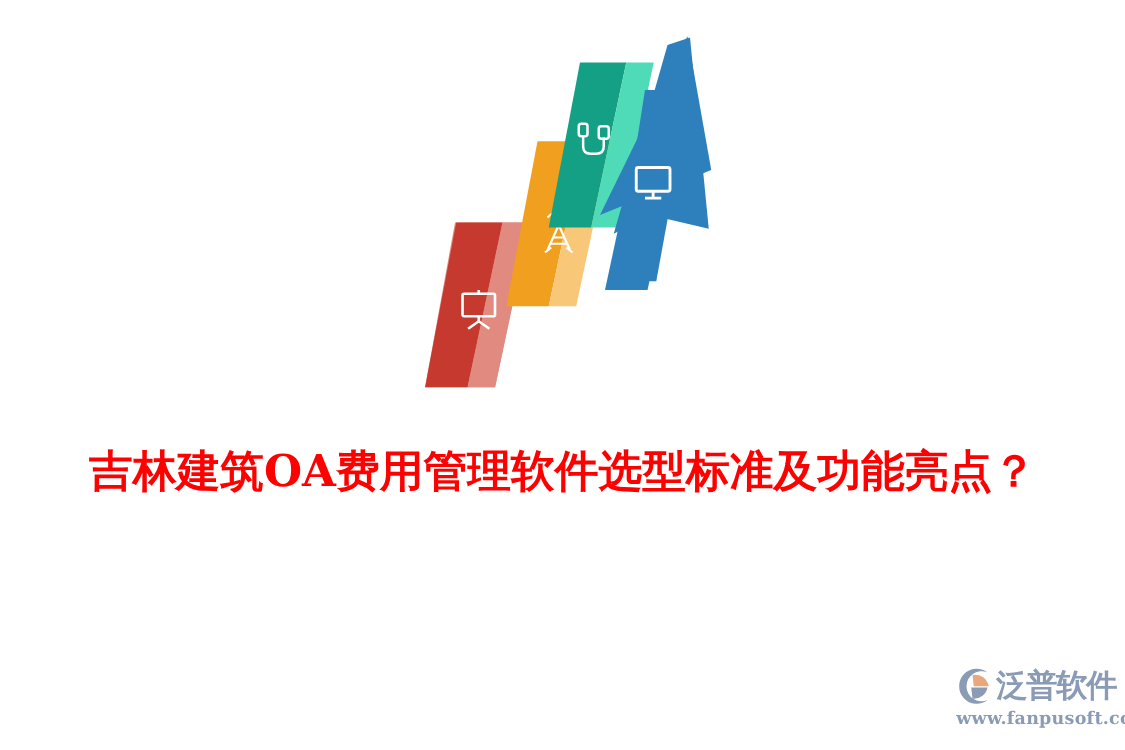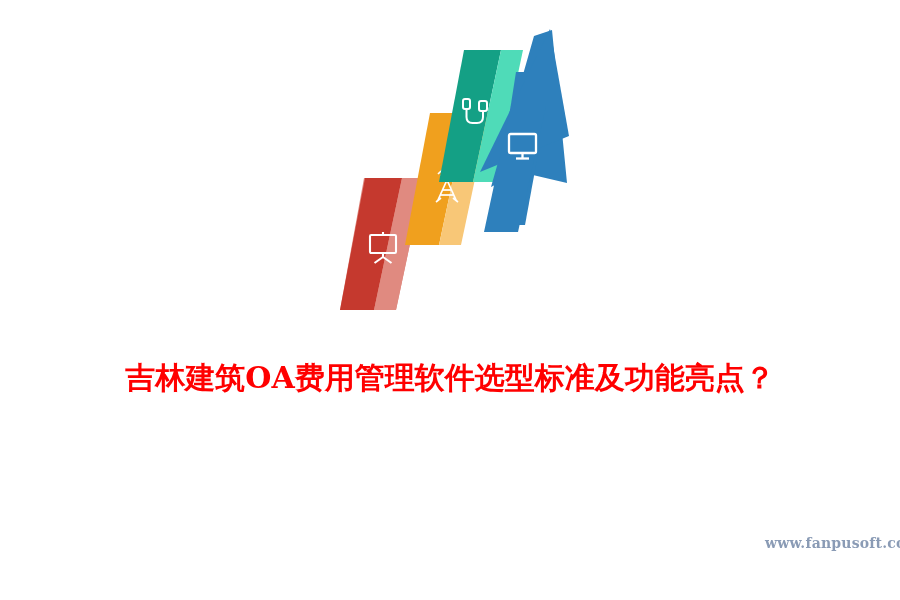--- a/index.html
+++ b/index.html
@@ -35,21 +35,21 @@
   
   .headline {
     position: absolute;
     left: 0;
     top: 358px;
     width: 900px;
     text-align: center;
     color: #ff0000;
     font-family: "DejaVu Serif", "Liberation Serif", serif;
     font-weight: bold;
-    font-size: 30px;
+    font-size: 35px;
     letter-spacing: 0px;
     line-height: 40px;
     white-space: nowrap;
   }
 
   
   .brand {
     position: absolute;
     left: 765px;
     top: 533px;
@@ -152,16 +152,26 @@
           <line x1="8" y1="25.5" x2="21" y2="25.5"></line>
         </g>
       </g>
 
     </svg>
   </div>
 
   <div class="headline">吉林建筑OA费用管理软件选型标准及功能亮点？</div>
 
   <div class="brand">
+    <div class="brand-row">
+      <span class="brand-mark">
+        <svg viewBox="0 0 30 30" xmlns="http://www.w3.org/2000/svg">
+          <path d="M25,4 A12,12 0 1 0 25,26 A14,14 0 1 1 25,4 Z" fill="#8a9bb5"></path>
+          <path d="M13,6 A11,11 0 0 1 26,15 L14,15 Z" fill="#e8a87c"></path>
+          <path d="M12,16 L25,16 A11,11 0 0 1 13,25 Z" fill="#8a9bb5"></path>
+        </svg>
+      </span>
+      <span class="brand-name">泛普软件</span>
+    </div>
     <div class="brand-url">www.fanpusoft.com</div>
   </div>
 
 </div>
 
 </body></html>

